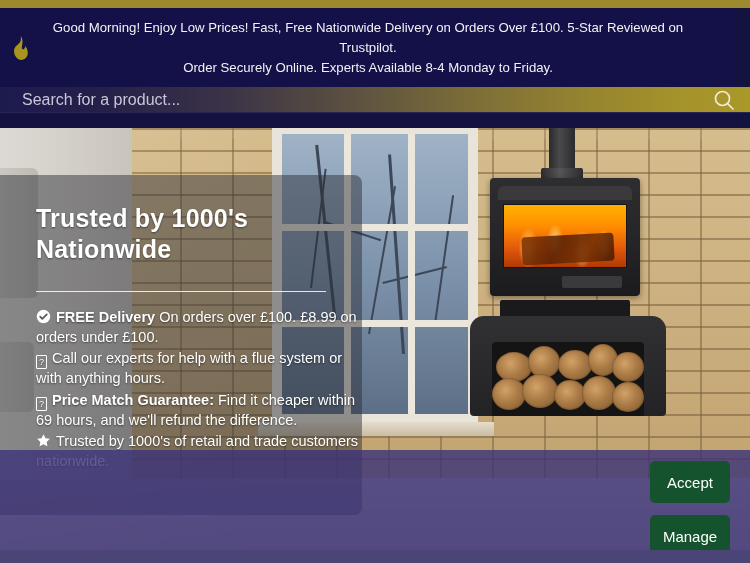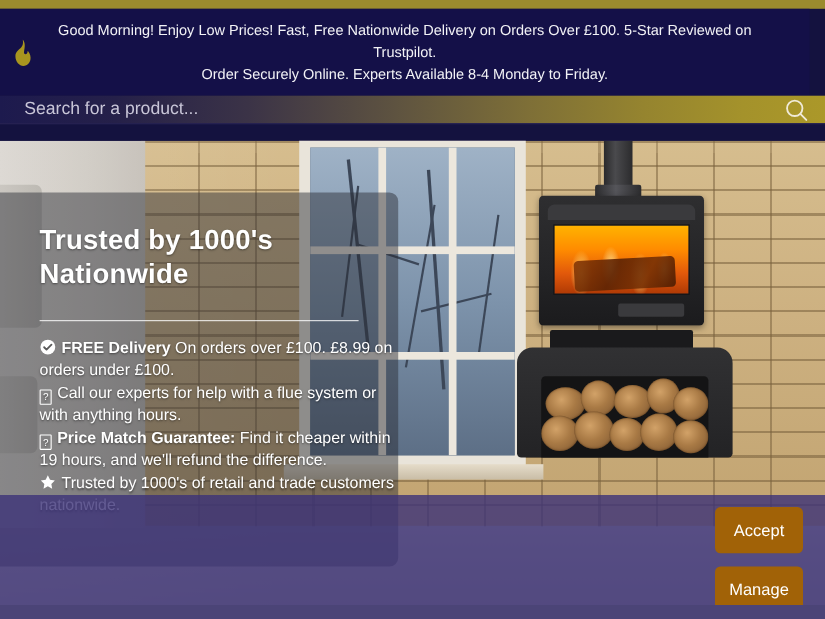--- a/index.html
+++ b/index.html
@@ -261,21 +261,21 @@
     position: absolute; left: 31px; top: 36px; width: 572px;
     color: #f4f3f9; font-size: 13.2px; line-height: 18px;
     text-shadow: 0 1px 1px rgba(0,0,0,.35);
   }
   .cookie-btns {
     position: absolute; right: 20px; top: 11px;
     display: flex; flex-direction: column; gap: 12px; align-items: flex-end;
   }
   .cookie-btn {
     width: 80px; height: 42px;
-    background: #a16207; color: #ffffff;
+    background: #14532d; color: #ffffff;
     border: none; border-radius: 5px; cursor: pointer;
     font-family: "Liberation Sans", sans-serif;
     font-size: 15px;
   }
   .bottom-band {
     position: absolute; left: 0; top: 550px; width: 750px; height: 13px;
     background: #4b4477;
   }
 </style>
 </head>
@@ -371,21 +371,21 @@
             <circle cx="8" cy="8" r="7.2" fill="#ffffff"></circle>
             <path d="M4.4 8.2l2.3 2.3 4.8-4.8" fill="none" stroke="#5a5a5a" stroke-width="1.8" stroke-linecap="round" stroke-linejoin="round"></path>
           </svg><b>FREE Delivery</b><span> On orders over £100. £8.99 on orders under £100.</span>
         </li>
 
         <li class="hero-li">
           <span class="tofu">?</span><span>Call our experts for help with a flue system or with anything hours.</span>
         </li>
 
         <li class="hero-li">
-          <span class="tofu">?</span><b>Price Match Guarantee:</b><span> Find it cheaper within 19 hours, and we'll refund the difference.</span>
+          <span class="tofu">?</span><b>Price Match Guarantee:</b><span> Find it cheaper within 69 hours, and we'll refund the difference.</span>
         </li>
 
         <li class="hero-li">
           <svg class="ic" width="15" height="15" viewBox="0 0 16 16">
             <path d="M8 1.2l2.1 4.3 4.7.7-3.4 3.3.8 4.7L8 11.9l-4.2 2.3.8-4.7L1.2 6.2l4.7-.7z" fill="#ffffff"></path>
           </svg><span>Trusted by 1000's of retail and trade customers nationwide.</span>
         </li>
 
       </ul>
     </div>

